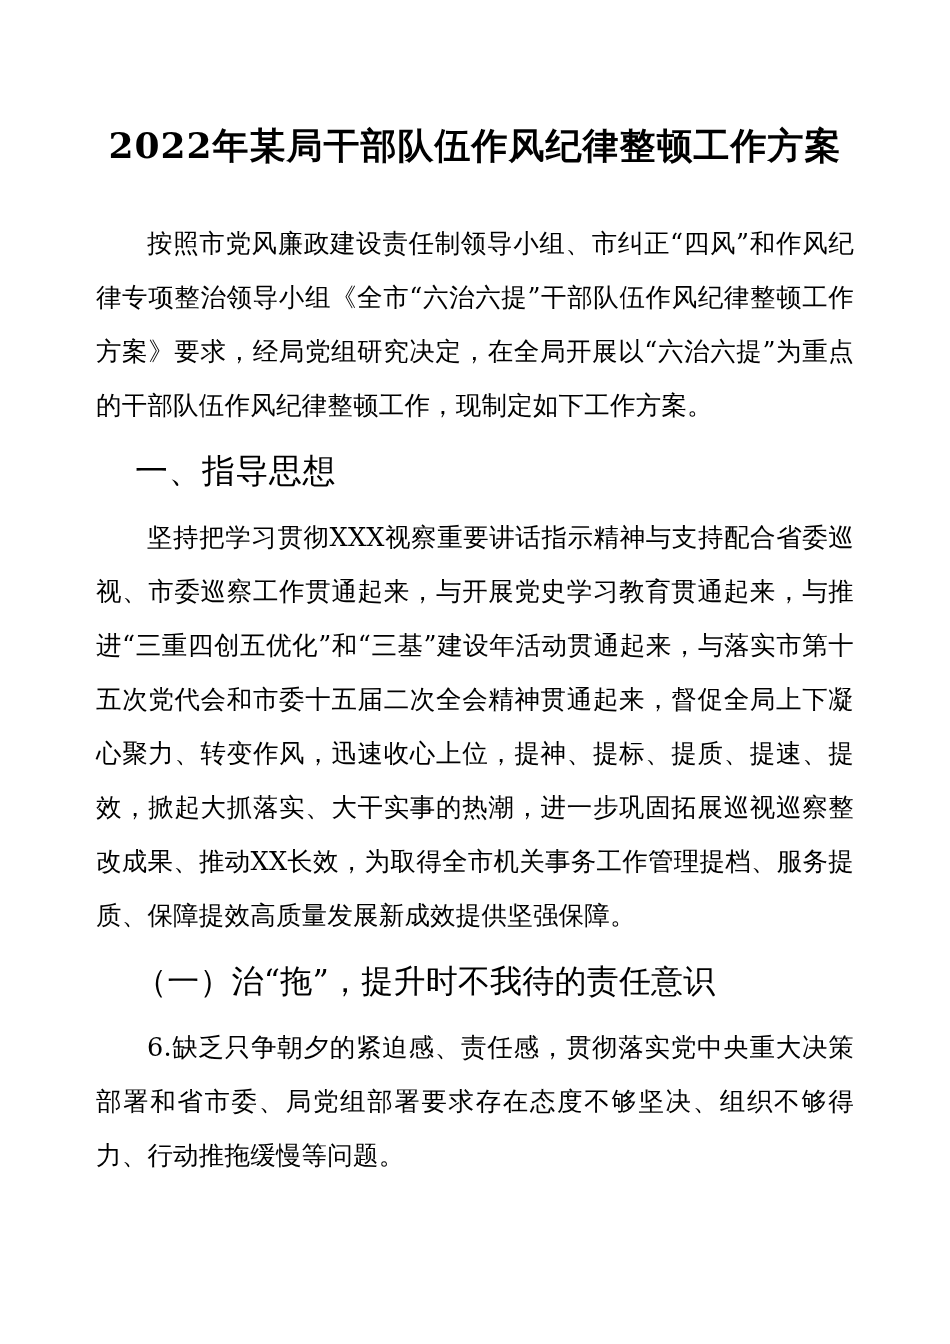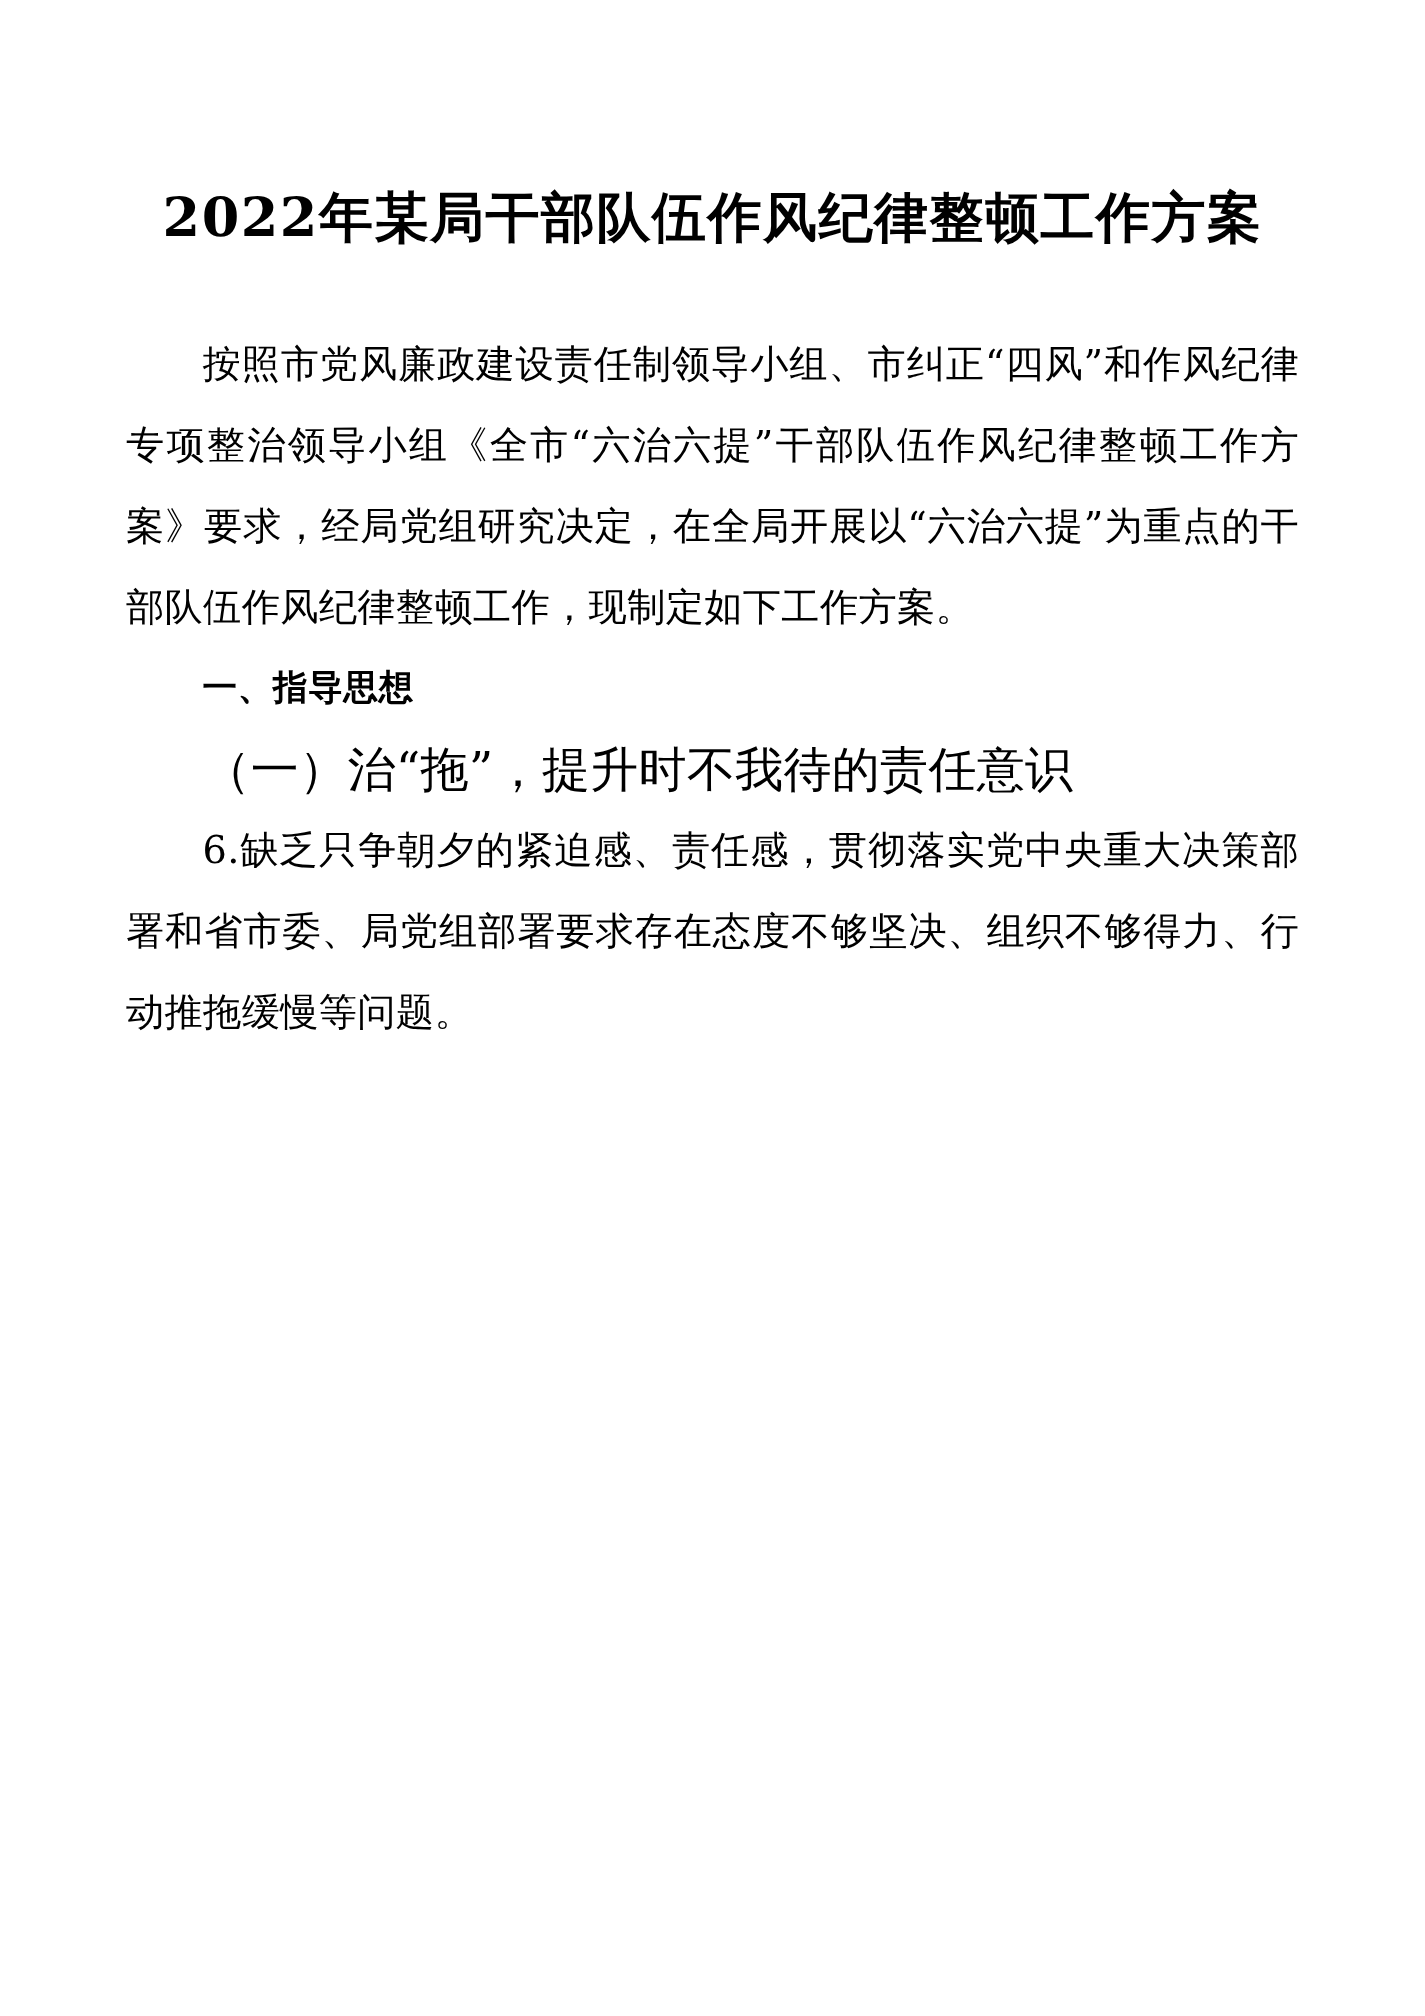--- a/index.html
+++ b/index.html
@@ -27,27 +27,27 @@
     letter-spacing: 1px;
     margin: 0 0 44px 0;
     white-space: nowrap;
   }
   .para {
     font-size: 25.5px;
     line-height: 54px;
     text-align: justify;
     text-justify: inter-ideograph;
     text-indent: 51px;
-    margin: 0;
+    margin: 12px;
     letter-spacing: 0.2px;
   }
   .heading {
     font-family: "DejaVu Sans", "Liberation Sans", sans-serif;
-    font-weight: bold;
-    font-size: 23px;
+    font-weight: normal;
+    font-size: 33px;
     line-height: 54px;
     text-indent: 51px;
     margin: 0;
     letter-spacing: 0.5px;
   }
   .subheading {
     font-size: 32px;
     line-height: 54px;
     text-indent: 51px;
     margin: 0;
@@ -57,18 +57,19 @@
 </head>
 <body>
 
 <div class="page">
   <h1 class="doc-title">2022年某局干部队伍作风纪律整顿工作方案</h1>
 
   <p class="para">按照市党风廉政建设责任制领导小组、市纠正“四风”和作风纪律专项整治领导小组《全市“六治六提”干部队伍作风纪律整顿工作方案》要求，经局党组研究决定，在全局开展以“六治六提”为重点的干部队伍作风纪律整顿工作，现制定如下工作方案。</p>
 
   <p class="heading">一、指导思想</p>
 
+  <p class="para">坚持把学习贯彻XXX视察重要讲话指示精神与支持配合省委巡视、市委巡察工作贯通起来，与开展党史学习教育贯通起来，与推进“三重四创五优化”和“三基”建设年活动贯通起来，与落实市第十五次党代会和市委十五届二次全会精神贯通起来，督促全局上下凝心聚力、转变作风，迅速收心上位，提神、提标、提质、提速、提效，掀起大抓落实、大干实事的热潮，进一步巩固拓展巡视巡察整改成果、推动XX长效，为取得全市机关事务工作管理提档、服务提质、保障提效高质量发展新成效提供坚强保障。</p>
 
 
   <p class="subheading">（一）治“拖”，提升时不我待的责任意识</p>
 
   <p class="para">6.缺乏只争朝夕的紧迫感、责任感，贯彻落实党中央重大决策部署和省市委、局党组部署要求存在态度不够坚决、组织不够得力、行动推拖缓慢等问题。</p>
 </div>
 
 </body></html>

